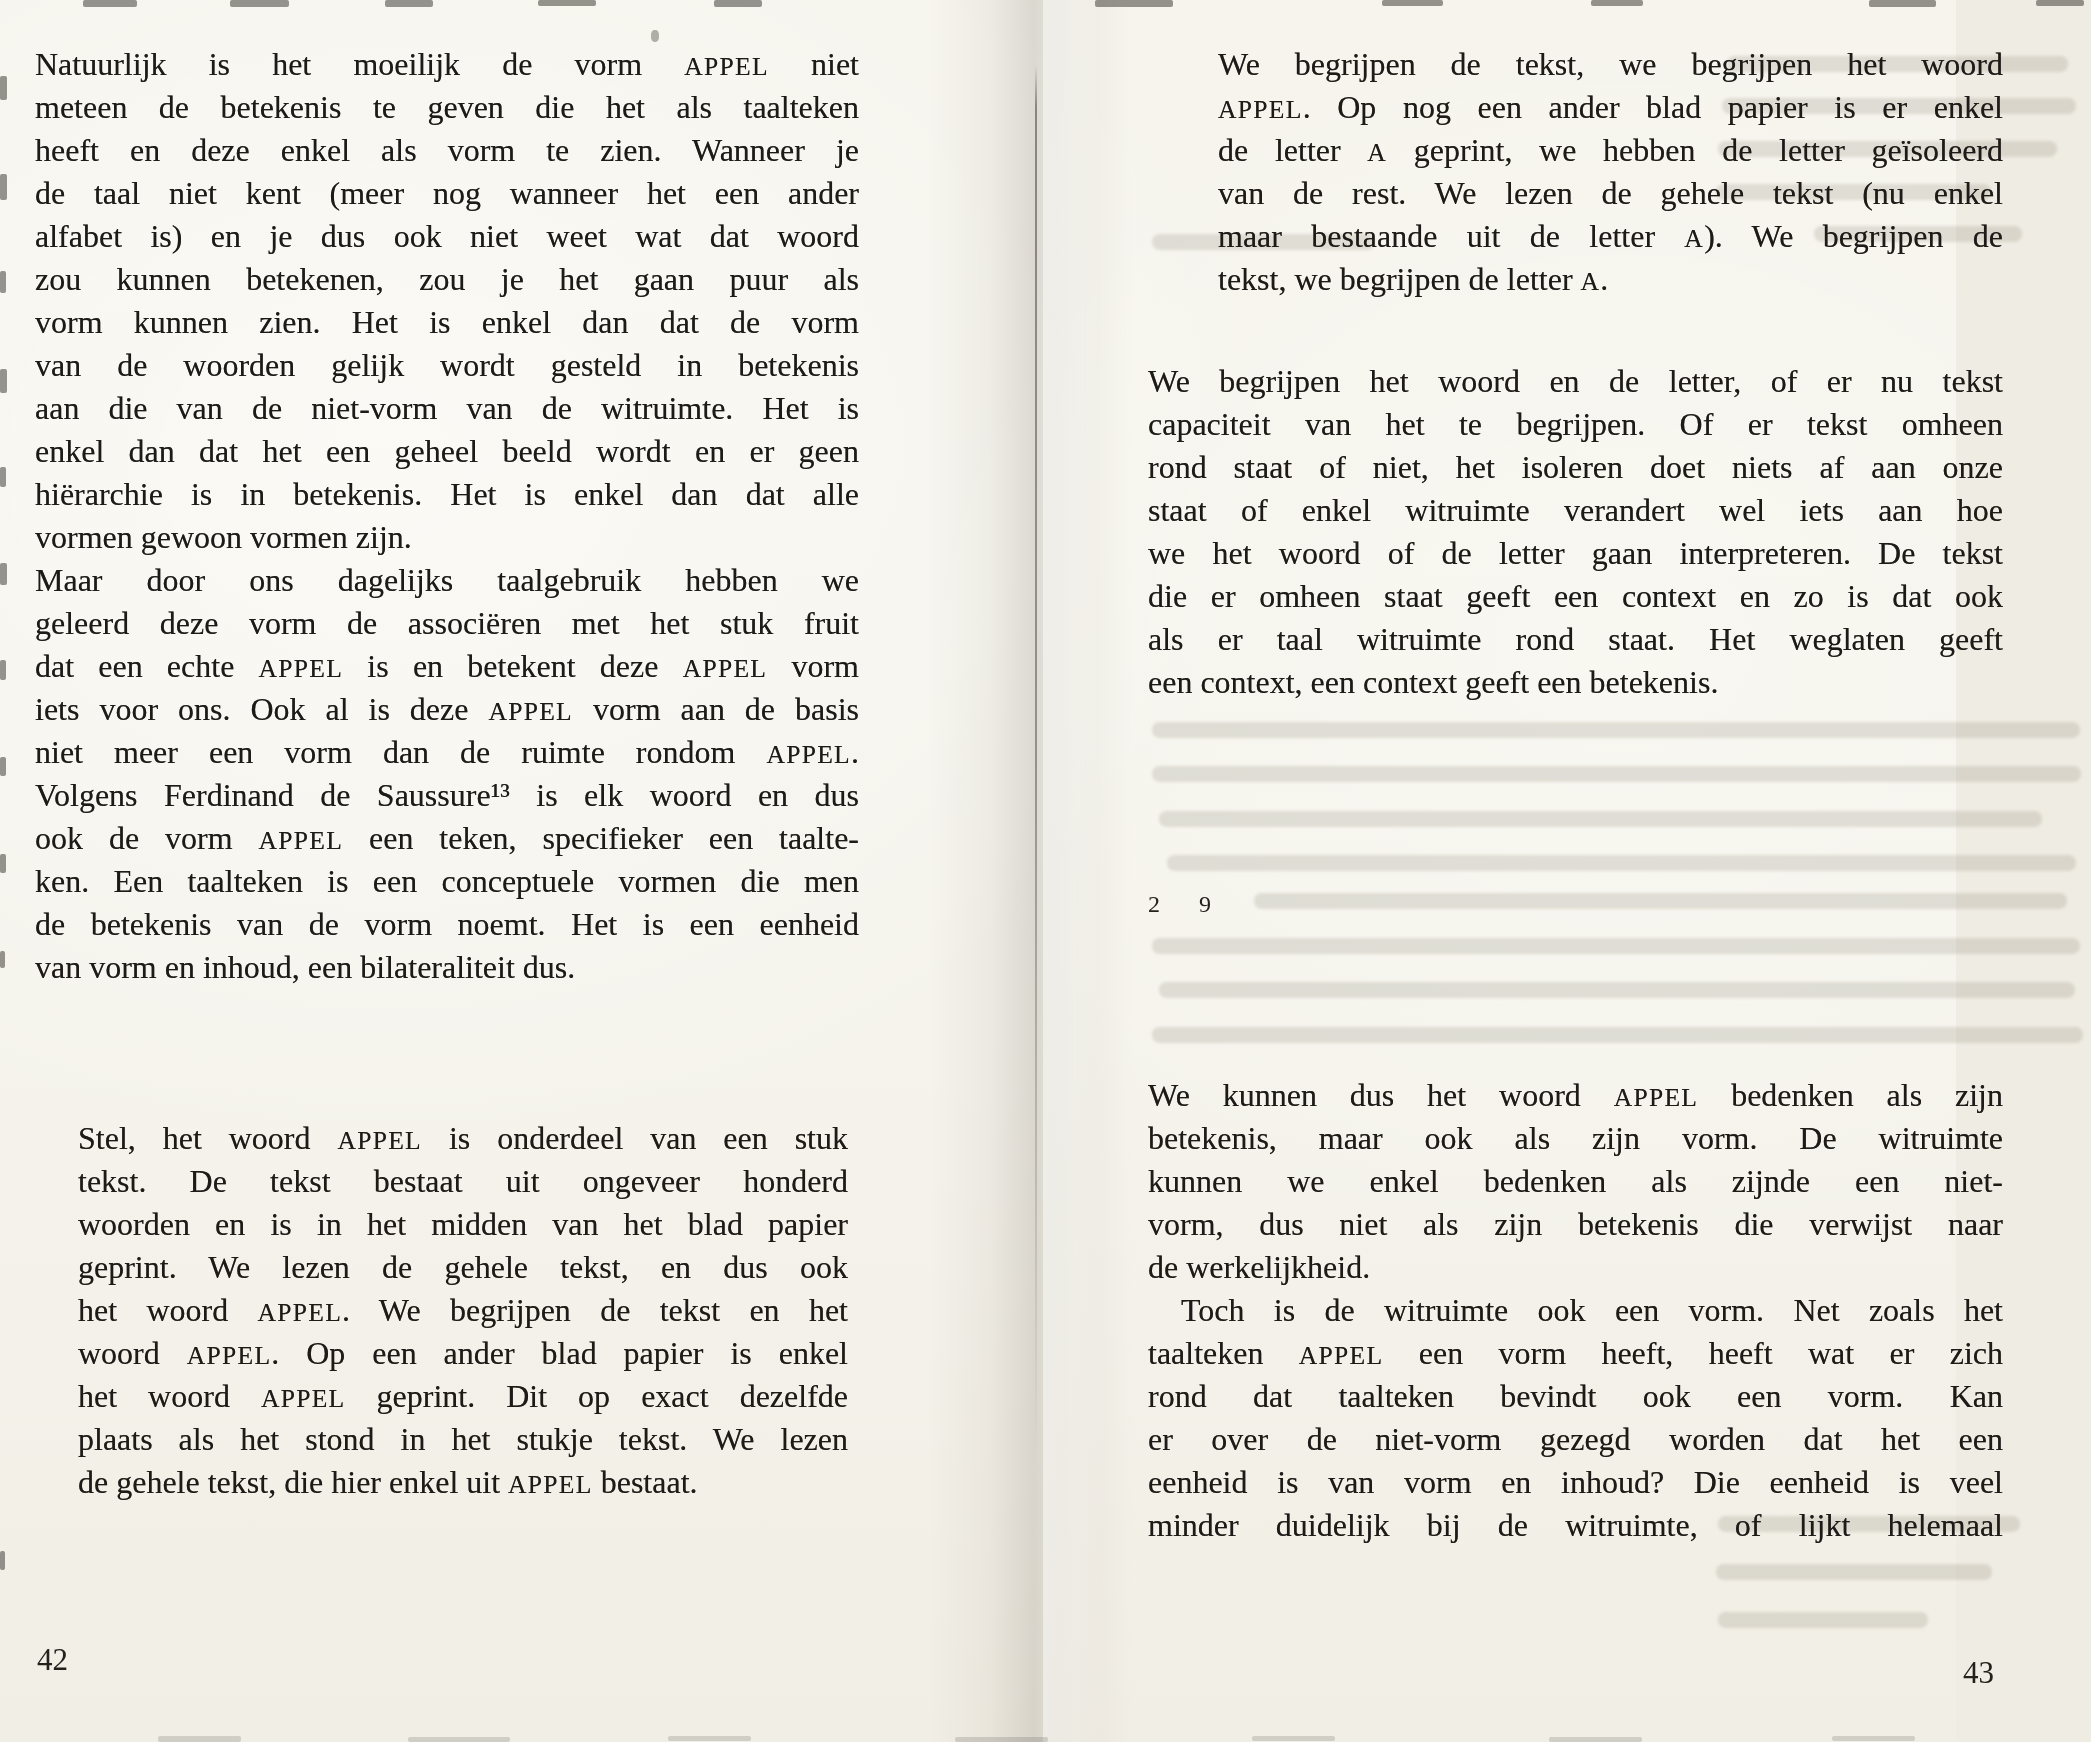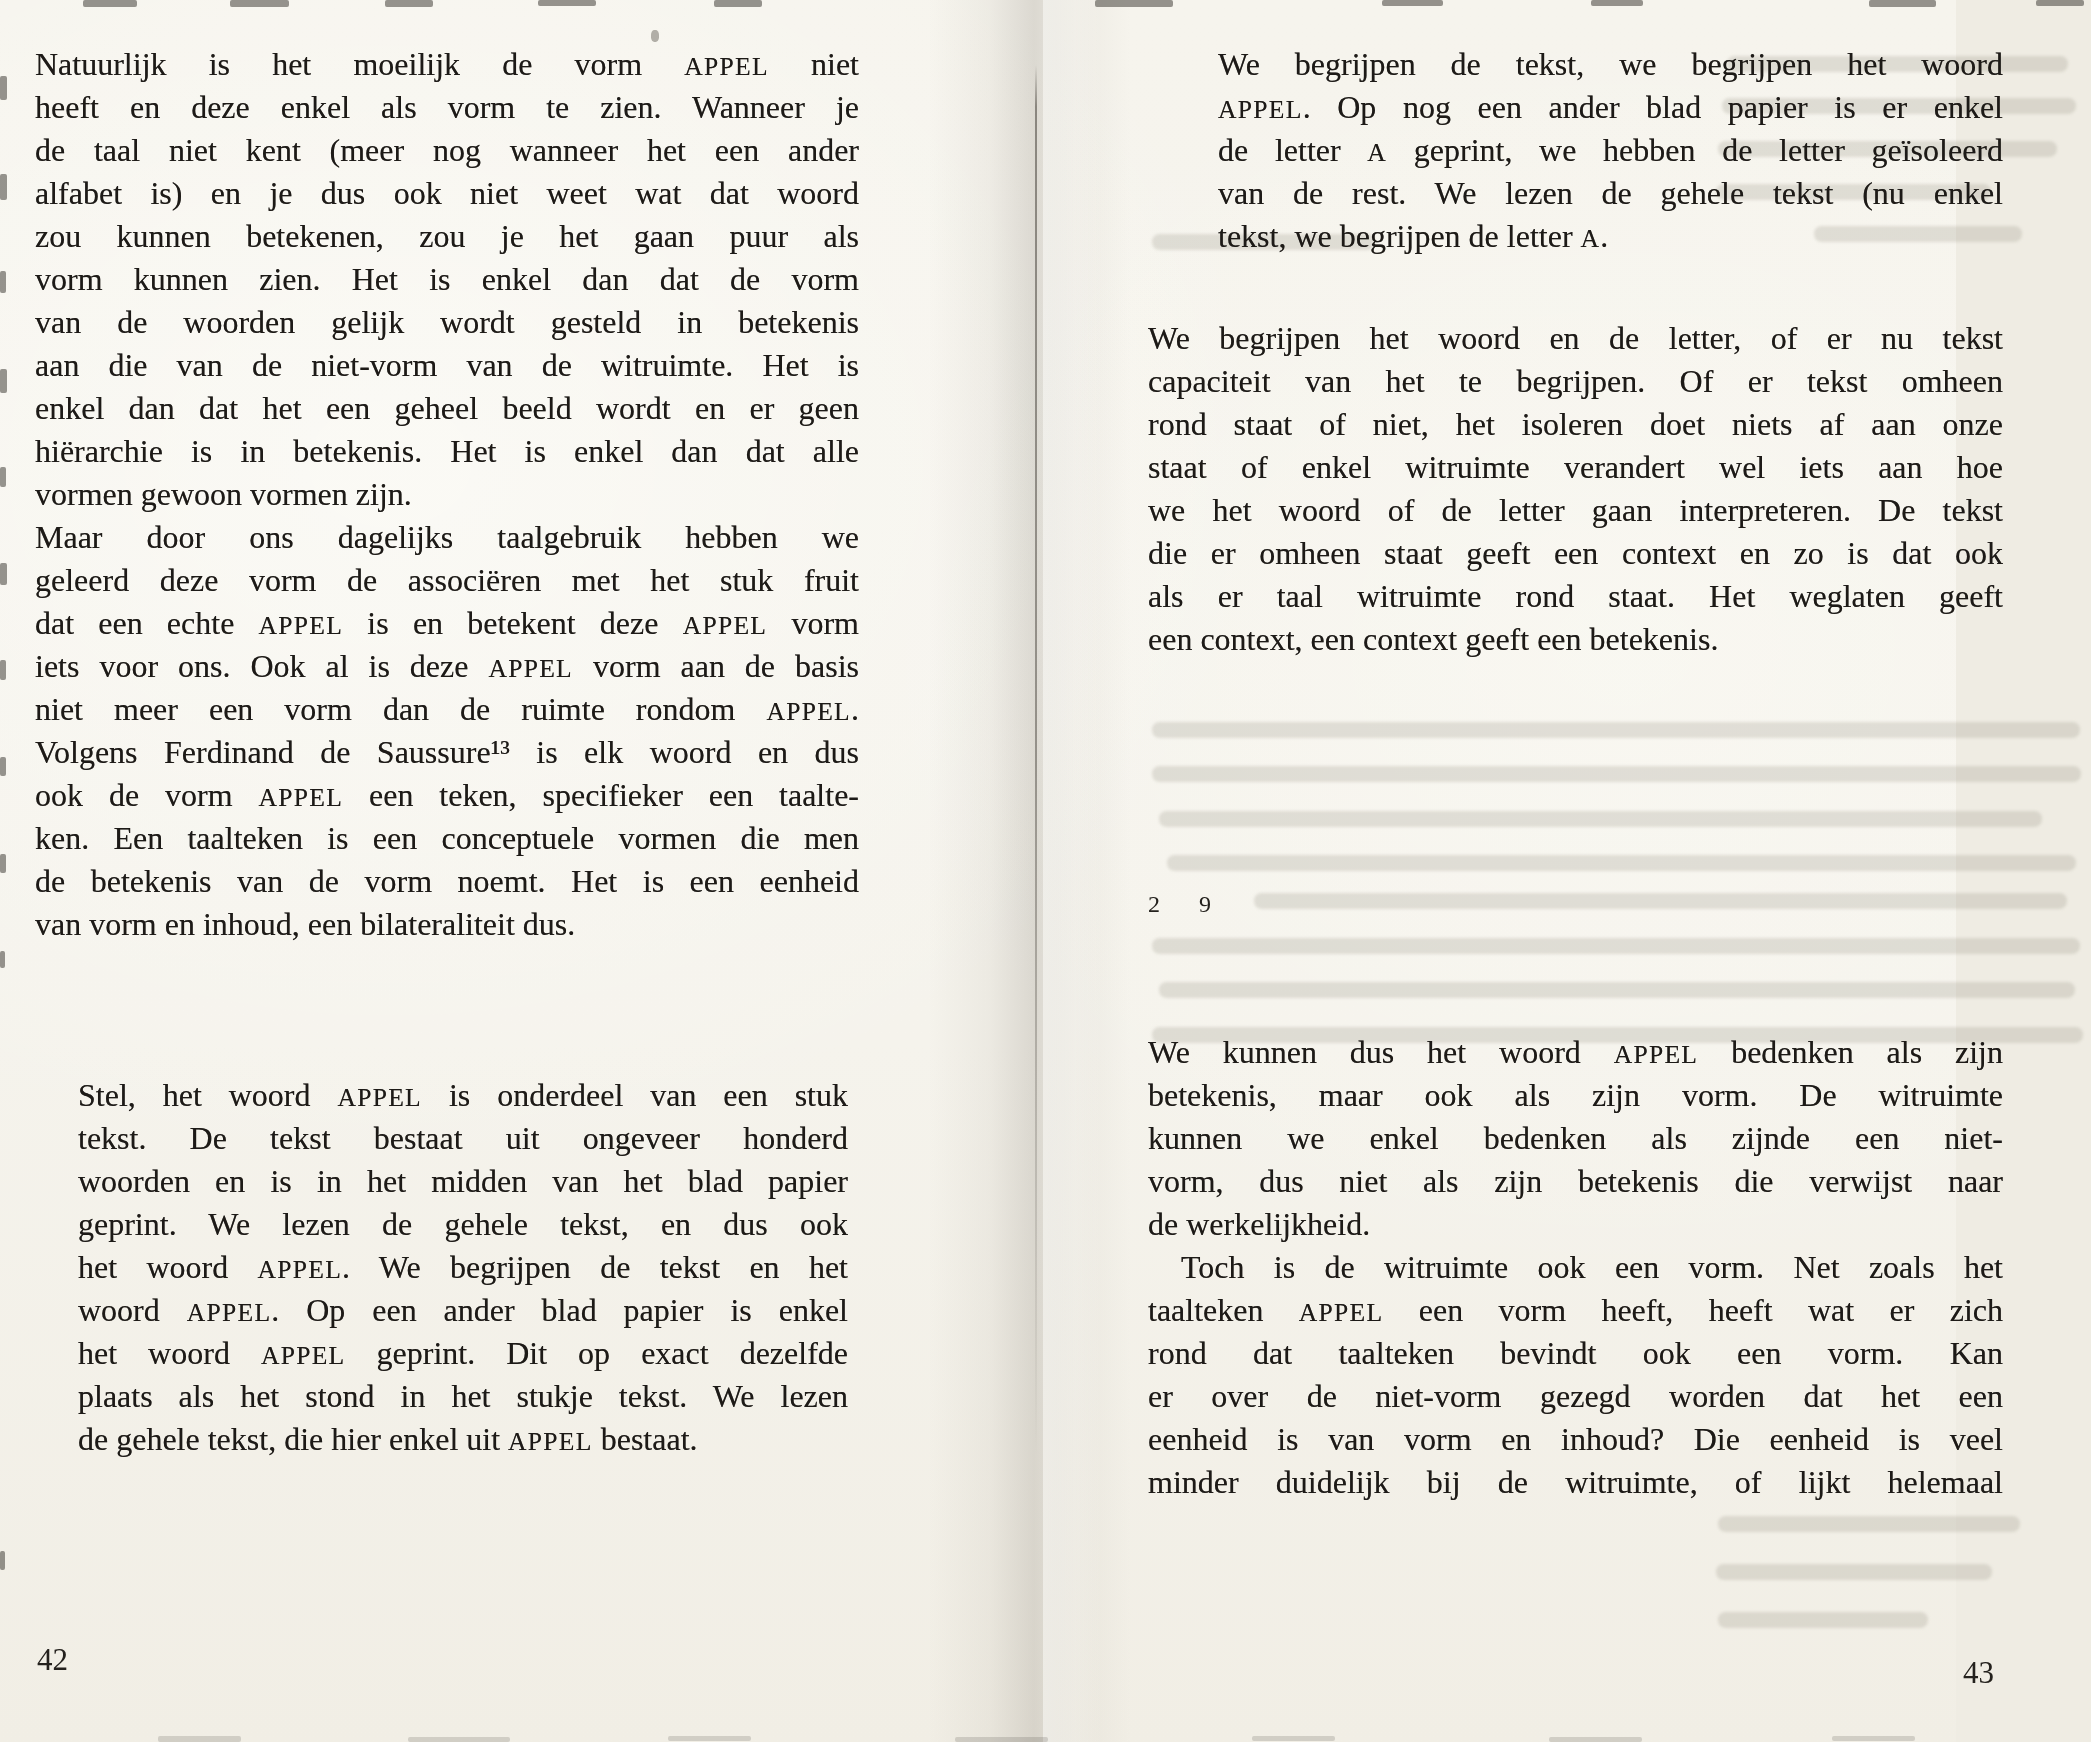--- a/index.html
+++ b/index.html
@@ -87,20 +87,21 @@
       <div class="bleed" style="left: 1159px; top: 982px; width: 916px;"></div>
       <div class="bleed" style="left: 1152px; top: 1027px; width: 931px;"></div>
       <div class="bleed" style="left: 1718px; top: 1516px; width: 302px;"></div>
       <div class="bleed" style="left: 1716px; top: 1564px; width: 276px;"></div>
       <div class="bleed" style="left: 1718px; top: 1612px; width: 210px;"></div>
     </div>
 
   <div class="textcol" id="left-col">
       <div class="para roman">
         <div class="line">Natuurlijk is het moeilijk de vorm <span class="sc">APPEL</span> niet</div>
+        <div class="line">meteen de betekenis te geven die het als taalteken</div>
         <div class="line">heeft en deze enkel als vorm te zien. Wanneer je</div>
         <div class="line">de taal niet kent (meer nog wanneer het een ander</div>
         <div class="line">alfabet is) en je dus ook niet weet wat dat woord</div>
         <div class="line">zou kunnen betekenen, zou je het gaan puur als</div>
         <div class="line">vorm kunnen zien. Het is enkel dan dat de vorm</div>
         <div class="line">van de woorden gelijk wordt gesteld in betekenis</div>
         <div class="line">aan die van de niet-vorm van de  witruimte. Het is</div>
         <div class="line">enkel dan dat het een geheel beeld wordt en er geen</div>
         <div class="line">hiërarchie is in betekenis. Het is enkel dan dat alle</div>
         <div class="line last">vormen gewoon vormen zijn.</div>
@@ -128,20 +129,21 @@
         <div class="line">plaats als het stond in het stukje tekst. We lezen</div>
         <div class="line last">de gehele tekst, die hier enkel uit <span class="sc">APPEL</span> bestaat.</div>
       </div>
     </div>
   <div class="textcol" id="right-col">
       <div class="para italic">
         <div class="line">We begrijpen de tekst, we begrijpen het woord</div>
         <div class="line"><span class="sc">APPEL</span>. Op nog een ander blad papier is er enkel</div>
         <div class="line">de letter <span class="sc">A</span> geprint, we hebben de letter geïsoleerd</div>
         <div class="line">van de rest. We lezen de gehele tekst (nu enkel</div>
+        <div class="line">maar bestaande uit de letter <span class="sc">A</span>). We begrijpen de</div>
         <div class="line last">tekst, we begrijpen de letter <span class="sc">A</span>.</div>
       </div>
       <div class="para roman">
         <div class="line">We begrijpen het woord en de letter, of er nu tekst</div>
         <div class="line">capaciteit van het te begrijpen. Of er tekst omheen</div>
         <div class="line">rond staat of niet, het isoleren doet niets af aan onze</div>
         <div class="line">staat of enkel witruimte verandert wel iets aan hoe</div>
         <div class="line">we het woord of de letter gaan interpreteren. De tekst</div>
         <div class="line">die er omheen staat geeft een context en zo is dat ook</div>
         <div class="line">als er taal witruimte rond staat. Het weglaten geeft</div>

